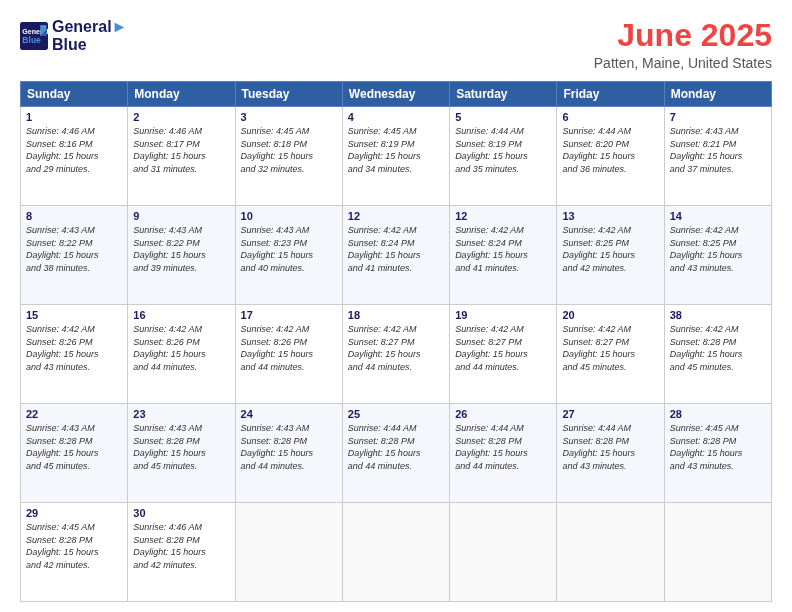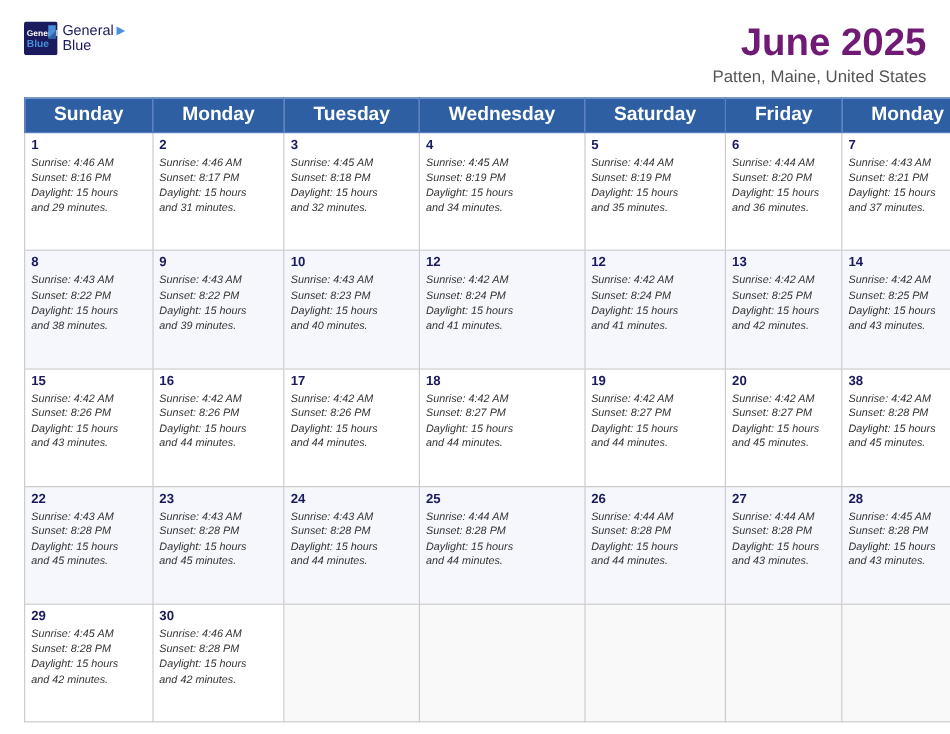--- a/index.html
+++ b/index.html
@@ -22,58 +22,58 @@
       justify-content: space-between;
       align-items: flex-start;
       margin-bottom: 10px;
     }
     .logo {
       display: flex;
       align-items: center;
       gap: 4px;
     }
     .logo-text {
-      font-size: 12px;
-      font-weight: normal;
+      font-size: 16px;
+      font-weight: bold;
       color: #1a1a5e;
       line-height: 1.1;
     }
     .logo-text span {
       color: #4a90d9;
     }
     .logo-icon {
       width: 28px;
       height: 28px;
     }
     .title-block {
       text-align: right;
     }
     .main-title {
       font-size: 32px;
       font-weight: bold;
-      color: #701a75;
+      color: #ef4444;
       line-height: 1.1;
     }
     .subtitle {
       font-size: 14px;
       color: #555;
       margin-top: 2px;
       text-align: center;
     }
     .calendar-table {
       width: 100%;
       border-collapse: collapse;
       flex: 1;
     }
     .calendar-table th {
       background-color: #2e5fa3;
       color: #fff;
-      font-size: 16px;
+      font-size: 12px;
       font-weight: bold;
-      padding: 5px 24px;
+      padding: 5px 6px;
       text-align: left;
       border: 1px solid #5a80c0;
     }
     .calendar-table td {
       vertical-align: top;
       border: 1px solid #ccc;
       padding: 4px 5px;
       font-size: 9.5px;
       color: #222;
       width: calc(100% / 7);

